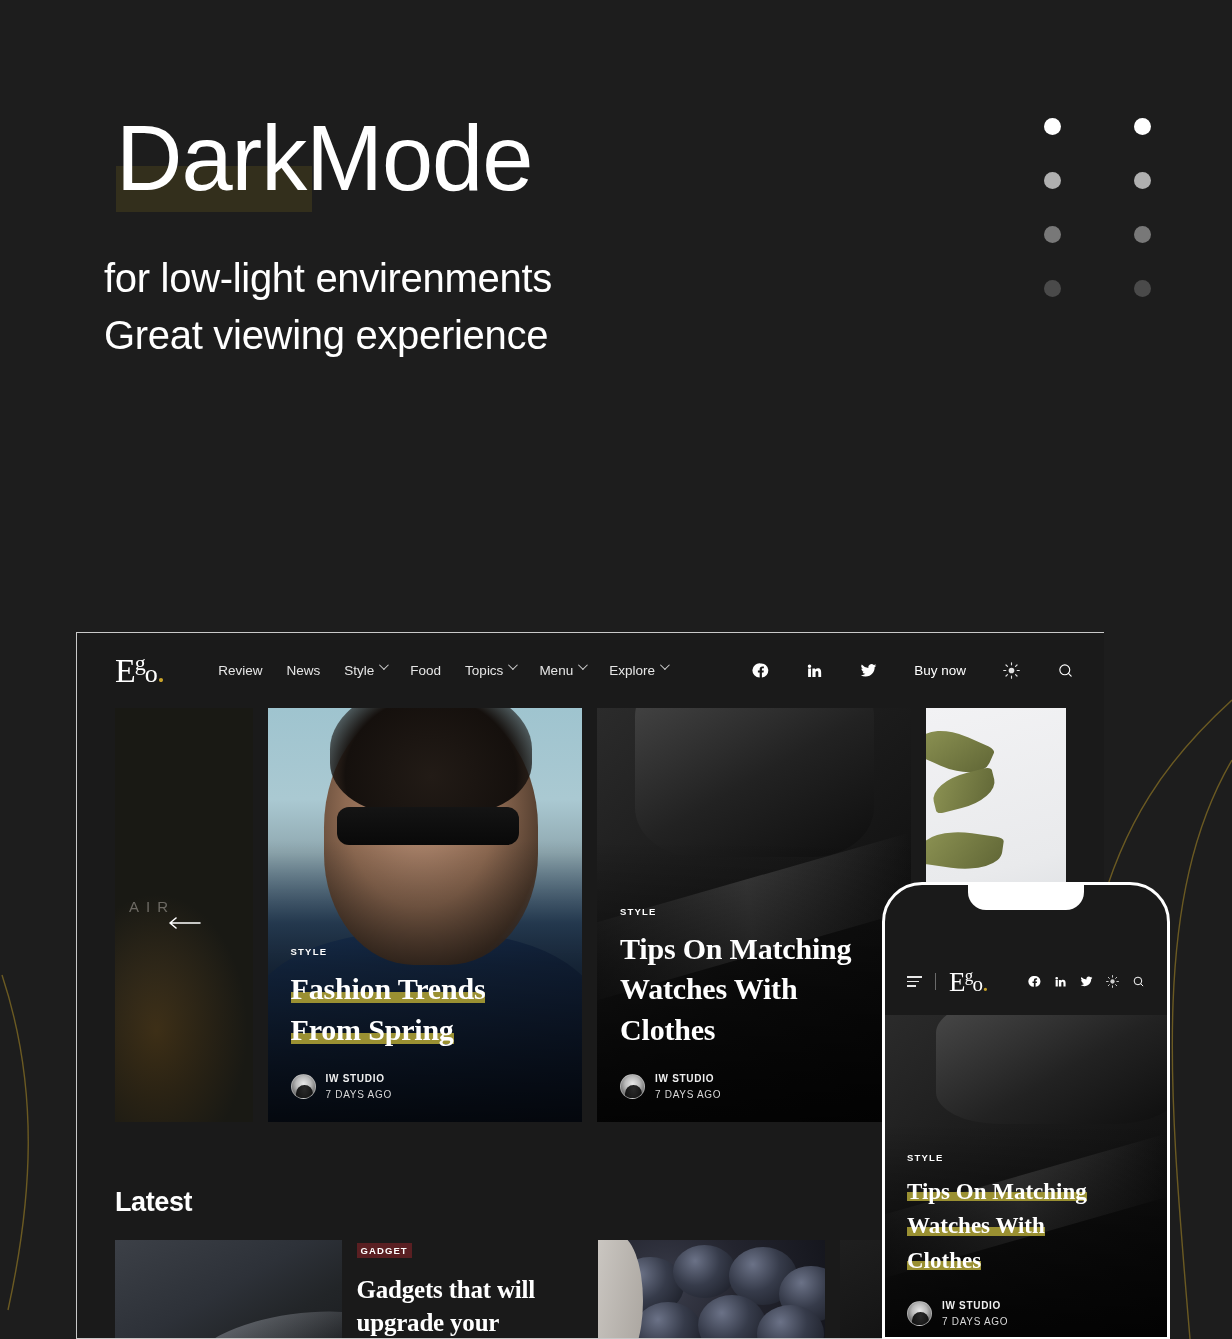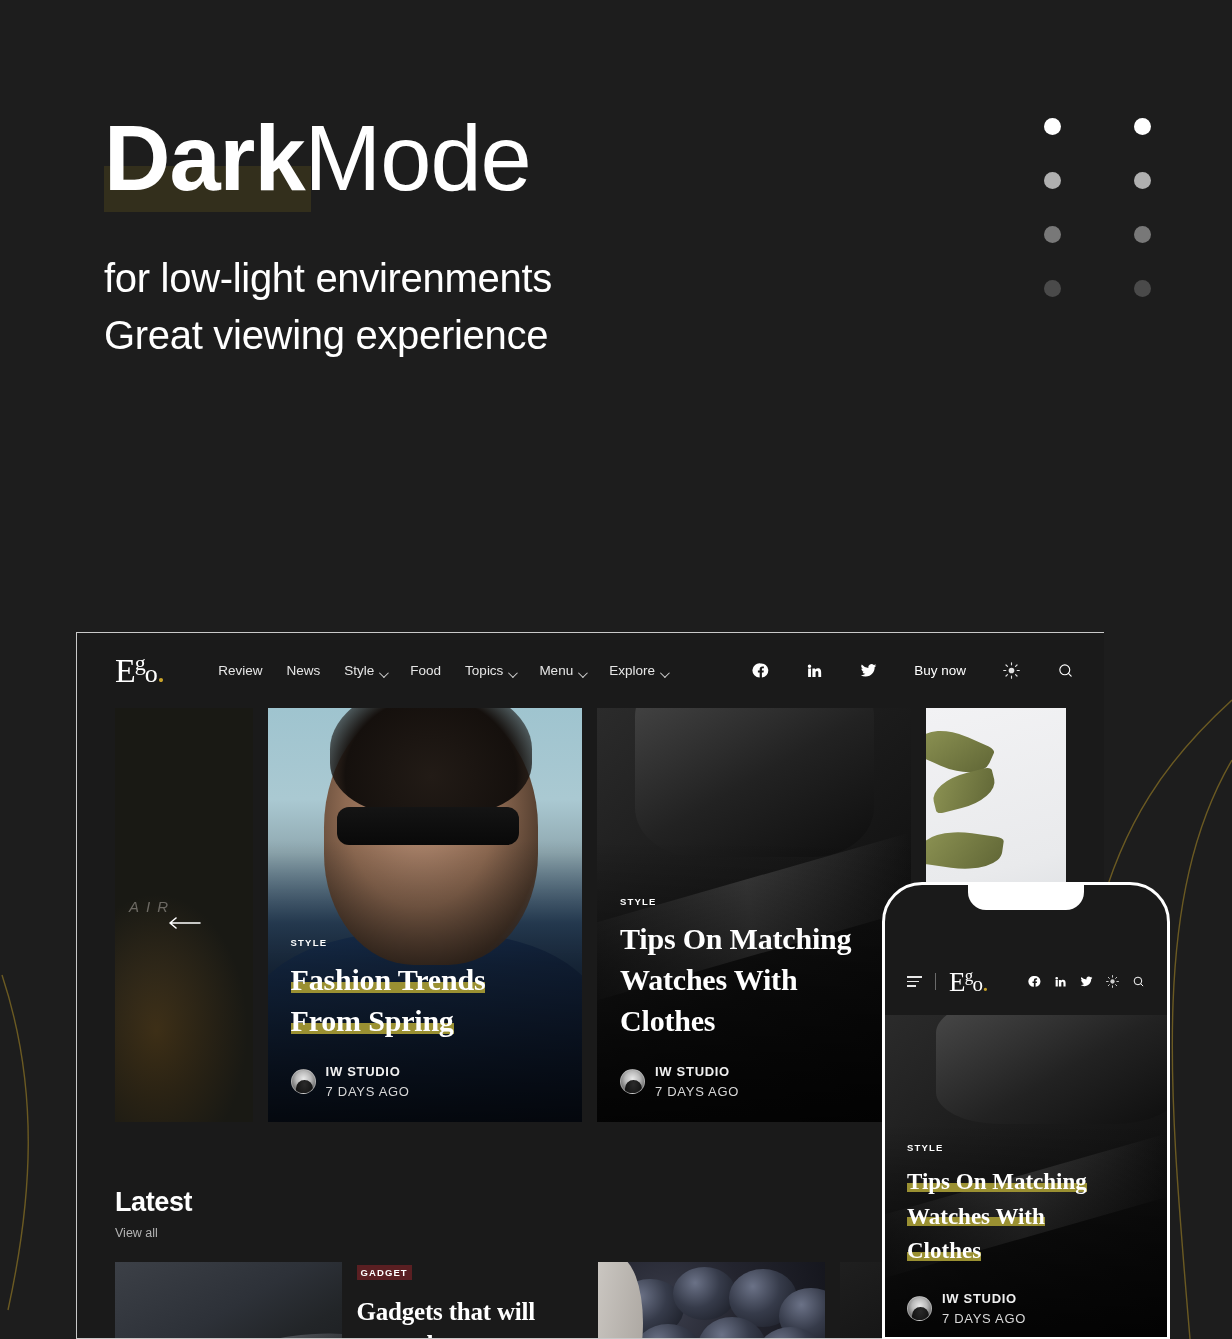--- a/index.html
+++ b/index.html
@@ -12,21 +12,21 @@
   
   .bg-curves { position:absolute; inset:0; pointer-events:none; }
 
   
   .hero { position:absolute; left:104px; top:112px; width:700px; }
   .hero-title {
     font-size:92px; line-height:1.0; letter-spacing:-1px;
     white-space:nowrap; position:relative; z-index:2;
   }
   .hero-title .hl {
-    font-weight:bold; position:relative; display:inline-block;
+    font-weight:normal; position:relative; display:inline-block;margin-left:12px;
   }
   .hero-title .hl::after {
     content:""; position:absolute; left:0; right:-6px; bottom:-8px;
     height:46px; background:#332f1c; z-index:-1;
   }
   .hero-title .light { font-weight:400; }
   .hero-sub {
     margin-top:46px; font-size:40px; line-height:1.42; font-weight:300;
     color:#fff; letter-spacing:-0.3px;
   }
@@ -53,33 +53,33 @@
   .logo {
     font-family:"Liberation Serif", serif; font-size:34px; line-height:1;
     letter-spacing:-1px; position:relative; padding-right:6px;
     display:inline-block;
   }
   .logo .sup { font-size:22px; vertical-align:super; }
   .logo .sub { font-size:26px; }
   .logo .dot { color:#c8a22a; }
   .nav-links { display:flex; gap:24px; margin-left:48px; }
   .nav-link {
-    font-size:13.5px; color:#e6e6e6; display:flex; align-items:flex-end; gap:5px;
+    font-size:13.5px; color:#e6e6e6; display:flex; align-items:flex-start; gap:5px;
     cursor:pointer; white-space:nowrap;
   }
   .chev { width:7px; height:7px; border-right:1.4px solid #cfcfcf;
           border-bottom:1.4px solid #cfcfcf; transform:rotate(45deg) translateY(-2px); }
   .nav-right { margin-left:auto; display:flex; align-items:center; gap:37px; }
   .nav-right .icon { width:17px; height:17px; display:block; }
   .buy-now { font-size:13.5px; color:#fff; white-space:nowrap; }
 
   
   .cards { display:flex; gap:15px; padding:0 38px; height:414px; }
   .card { position:relative; overflow:hidden; }
-  .card-teaser-left { width:140px;font-style:italic; }
+  .card-teaser-left { width:140px; }
   .card-main { width:320px; }
   .card-mid { width:320px; }
   .card-teaser-right { width:142px; }
 
   .img-air {
     position:absolute; inset:0;
     background:
       radial-gradient(ellipse 120% 60% at 30% 78%, rgba(60,45,20,.95) 0%, rgba(25,25,20,1) 55%),
       linear-gradient(165deg,#f2f2f5 0%,#e2e4e8 28%,#c7ccd2 47%,#9fa6ae 60%, #4a4a42 76%, #161612 88%);
   }
@@ -161,21 +161,21 @@
   }
   .byline { display:flex; align-items:center; gap:10px; margin-top:20px; }
   .avatar {
     width:25px; height:25px; border-radius:50%; flex:none; overflow:hidden;
     background:radial-gradient(circle at 50% 38%, #e8e8e8 0%, #b9b9b9 40%, #6e6e6e 72%, #3a3a3a 100%);
     position:relative; border:1px solid rgba(255,255,255,.35);
   }
   .avatar::after { content:""; position:absolute; left:4px; top:10px; width:17px; height:17px;
     background:radial-gradient(ellipse at 50% 25%, #2a2a2a 0%, #171717 60%, #0c0c0c 100%);
     border-radius:50% 50% 40% 40%; }
-  .by-meta { font-size:13px; line-height:1.55; letter-spacing:.7px; font-weight:bold; color:#f0f0f0; }
+  .by-meta { font-size:10px; line-height:1.55; letter-spacing:.7px; font-weight:bold; color:#f0f0f0; }
   .by-meta .ago { font-weight:normal; color:#d8d8d8; }
 
   
   .latest-head { padding:48px 38px 0;margin-top:17px; }
   .latest-title { font-size:27px; font-weight:bold; letter-spacing:-0.4px; }
   .latest-viewall { font-size:12.5px; color:#b4b4b4; margin-top:8px; cursor:pointer; }
 
   .latest-row { display:flex; gap:15px; padding:22px 38px 0; }
   .latest-item { width:228px; height:120px; position:relative; overflow:hidden; }
   .latest-thumb { position:absolute; inset:0; }
@@ -388,21 +388,20 @@
         <div class="leaf" style="left:2%;top:44%;width:50%;height:8%;transform:rotate(26deg)"></div>
         <div class="leaf" style="left:-8%;top:54%;width:44%;height:8%;transform:rotate(-6deg)"></div>
         <div class="leaf" style="left:6%;top:64%;width:40%;height:7%;transform:rotate(34deg)"></div>
         <div class="leaf-shadow"></div>
       </div>
     </div>
   </div>
 
   <div class="latest-head">
     <div class="latest-title">Latest</div>
-    <div class="latest-viewall">View all</div>
   </div>
 
   <div class="latest-row">
     <div class="latest-item">
       <div class="latest-thumb thumb-dark"></div>
     </div>
 
     <div class="latest-text">
       <span class="cat-badge">GADGET</span>
       <div class="latest-headline">

